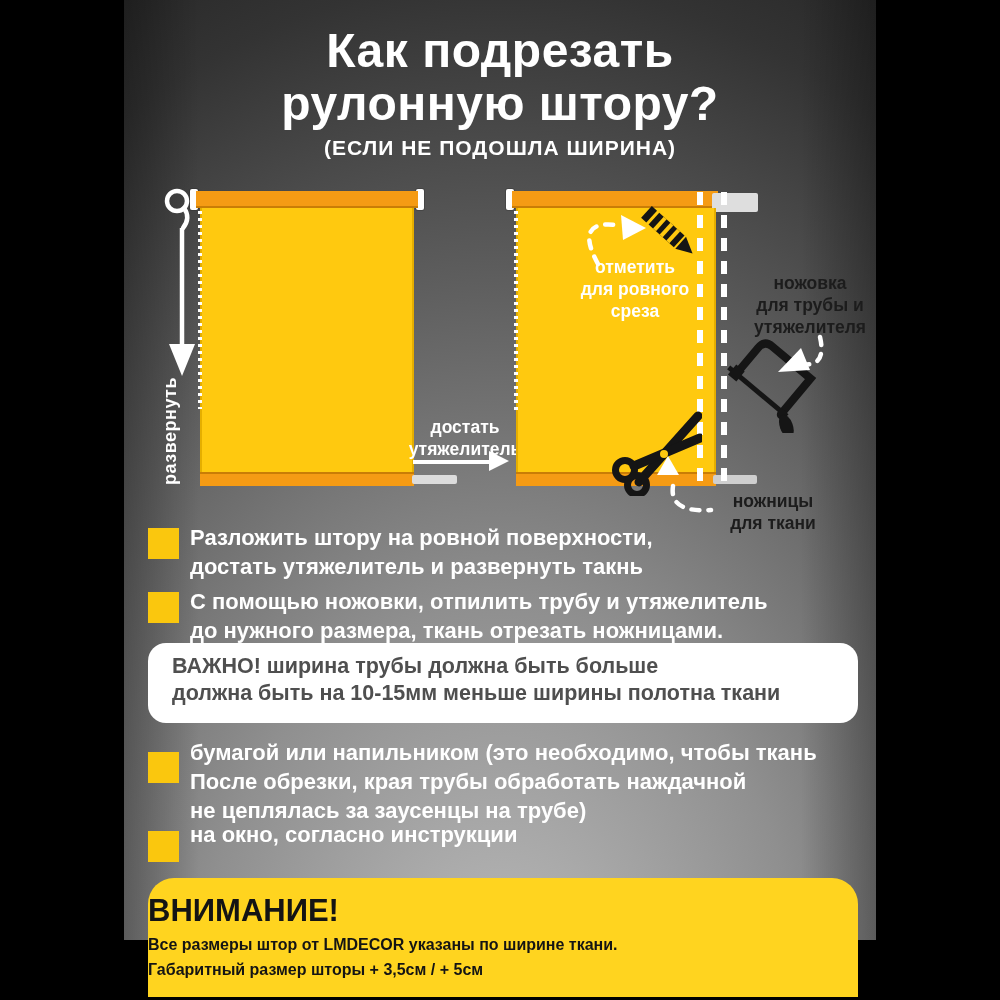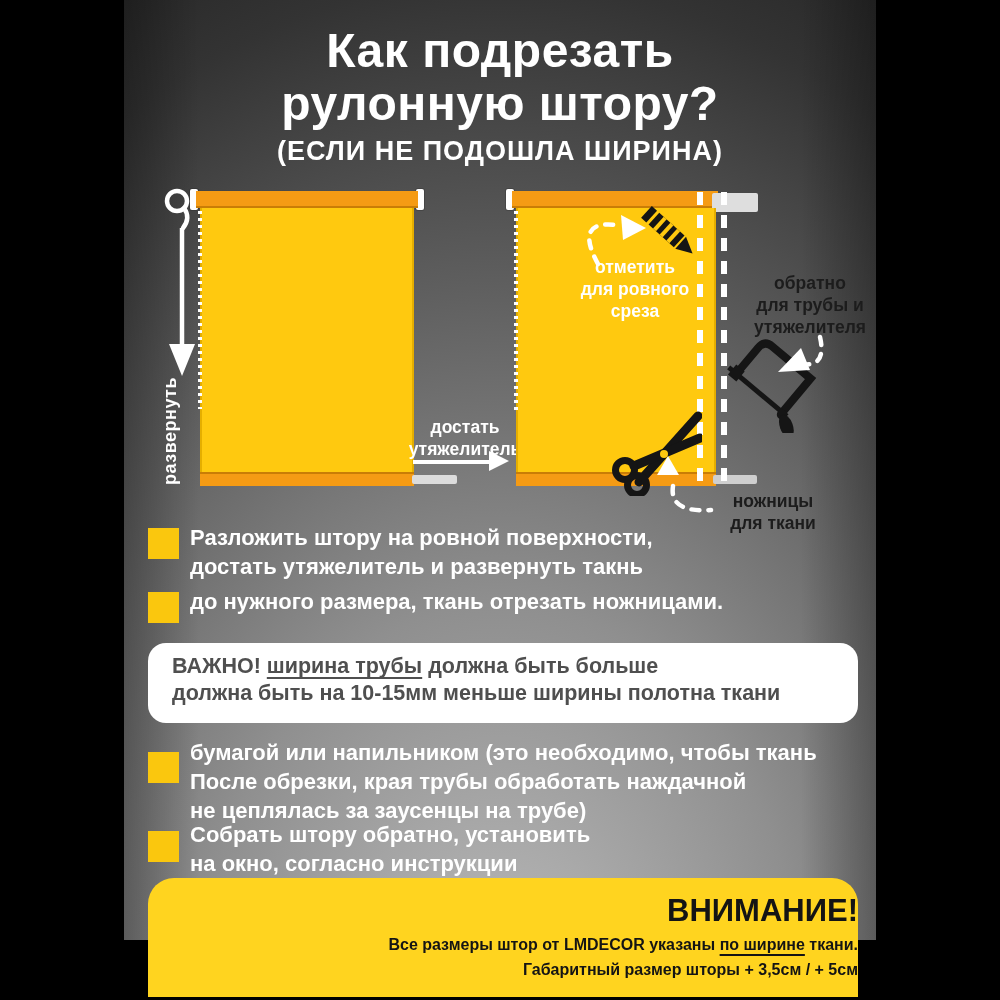--- a/index.html
+++ b/index.html
@@ -12,21 +12,21 @@
   .content{
     position:absolute;left:124px;top:0;width:752px;height:940px;
     background:
       linear-gradient(90deg, rgba(0,0,0,.28) 0%, rgba(0,0,0,0) 10%, rgba(0,0,0,0) 90%, rgba(0,0,0,.28) 100%),
       radial-gradient(115% 125% at 50% 108%, #bdbdbd 0%, #8f8f8f 35%, #5f5f5f 62%, #333333 88%, #262626 100%);
   }
   .abs{position:absolute;}
   
   .title-block{left:0;top:24px;width:752px;text-align:center;color:#fff;}
   .title-line{font-size:48px;line-height:53px;font-weight:800;letter-spacing:.5px;}
-  .subtitle{margin-top:6px;font-size:27px;font-weight:700;letter-spacing:1px;}
+  .subtitle{margin-top:6px;font-size:21px;font-weight:700;letter-spacing:1px;}
   
   .tube{background:#F59B14;border-bottom:2px solid #c97d06;}
   .cap{background:#fff;border-radius:2px;box-shadow:0 0 0 1px rgba(0,0,0,.15);}
   .fabric{background:#FFC90F;border-left:2px solid #e5ae00;border-right:2px solid #e5ae00;}
   .bottombar{background:#F59B14;border-top:2px solid #c97d06;}
   .weight{background:#dcdcdc;border-radius:2px;}
   .chainline{width:4px;background:repeating-linear-gradient(180deg,#ffffff 0 3.5px,rgba(255,255,255,0) 3.5px 7px);}
   .cutline{width:6px;background:repeating-linear-gradient(180deg,#ffffff 0 13px,rgba(255,255,255,0) 13px 23px);}
   
   .dlabel{font-weight:700;font-size:17.5px;line-height:22px;text-align:center;}
@@ -42,25 +42,25 @@
   .dash{fill:none;stroke:#fff;stroke-width:4.5;stroke-dasharray:8 9;stroke-linecap:round;}
   
   .step-square{width:31px;height:31px;background:#FAC70E;}
   .step-text{color:#fff;font-weight:700;font-size:22px;line-height:29px;left:66px;width:686px;}
   
   .note-box{
     left:24px;width:710px;background:#ffffff;border-radius:18px;
     color:#4F4F4F;font-weight:700;font-size:21.5px;line-height:26.5px;
     padding:10px 10px 0 24px;
   }
-  .u{text-decoration:underline;text-decoration-thickness:2px;text-underline-offset:4px;}
+  .u{text-decoration-thickness:2px;text-underline-offset:4px;}
   
   .warning-box{
     left:24px;top:878px;width:710px;height:119px;background:#FFD41F;
-    border-radius:26px 26px 0 0;text-align:right;color:#141414;
+    border-radius:26px 26px 0 0;text-align:left;color:#141414;
   }
   .warning-title{margin-top:15px;font-size:31px;font-weight:800;}
   .warning-line{margin-top:7px;font-size:16px;font-weight:700;}
 </style>
 </head>
 <body>
 
 <div class="canvas">
   <div class="content">
 
@@ -118,21 +118,21 @@
       </svg>
     </div>
 
     <div class="abs dlabel white" style="left:436px;top:256px;width:150px;">
       <div>отметить</div>
       <div>для ровного</div>
       <div>среза</div>
     </div>
 
     <div class="abs dlabel dark" style="left:611px;top:272px;width:150px;">
-      <div>обратно</div>
+      <div>ножовка</div>
       <div>для трубы и</div>
       <div>утяжелителя</div>
     </div>
 
     <div class="abs" style="left:599px;top:338px;">
       <svg width="95" height="95" viewBox="0 0 95 95">
         <g transform="rotate(40 47 47)">
           <path d="M 14 60 L 14 26 Q 14 16 24 16 L 74 16 L 74 60" fill="none" stroke="#151515" stroke-width="8"></path>
           <line x1="4" y1="60" x2="80" y2="60" stroke="#151515" stroke-width="5"></line>
           <rect x="8" y="53" width="11" height="13" fill="#151515"></rect>
@@ -167,38 +167,38 @@
     </svg>
 
     <div class="abs step-square" style="left:24px;top:528px;"></div>
     <div class="abs step-text" style="top:523px;">
       <div>Разложить штору на ровной поверхности,</div>
       <div>достать утяжелитель и развернуть такнь</div>
     </div>
 
     <div class="abs step-square" style="left:24px;top:592px;"></div>
     <div class="abs step-text" style="top:587px;">
+      <div>С помощью ножовки, отпилить трубу и утяжелитель</div>
       <div>до нужного размера, ткань отрезать ножницами.</div>
     </div>
 
     <div class="abs note-box" style="top:643px;height:80px;">
       <div><span>ВАЖНО! </span><span class="u">ширина трубы</span><span> должна быть больше</span></div>
       <div><span>должна быть на 10-15мм меньше ширины полотна ткани</span></div>
     </div>
 
     <div class="abs step-square" style="left:24px;top:752px;"></div>
     <div class="abs step-text" style="top:738px;">
       <div>бумагой или напильником (это необходимо, чтобы ткань</div>
       <div>После обрезки, края трубы обработать наждачной</div>
       <div>не цеплялась за заусенцы на трубе)</div>
     </div>
 
     <div class="abs step-square" style="left:24px;top:831px;"></div>
     <div class="abs step-text" style="top:820px;">
-      <div>Собрать штору обратно, установить</div>
       <div>на окно, согласно инструкции</div>
     </div>
 
     <div class="abs warning-box">
       <div class="warning-title">ВНИМАНИЕ!</div>
       <div class="warning-line"><span>Все размеры штор от LMDECOR указаны </span><span class="u">по ширине</span><span> ткани.</span></div>
       <div class="warning-line">Габаритный размер шторы + 3,5см / + 5см</div>
     </div>
 
   </div>

